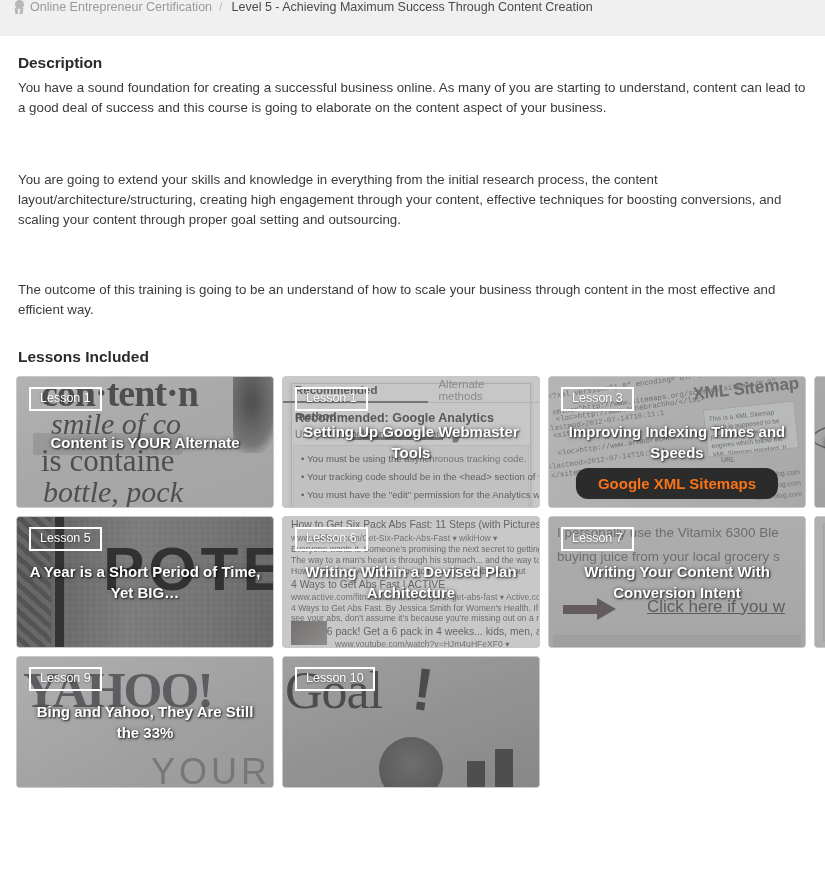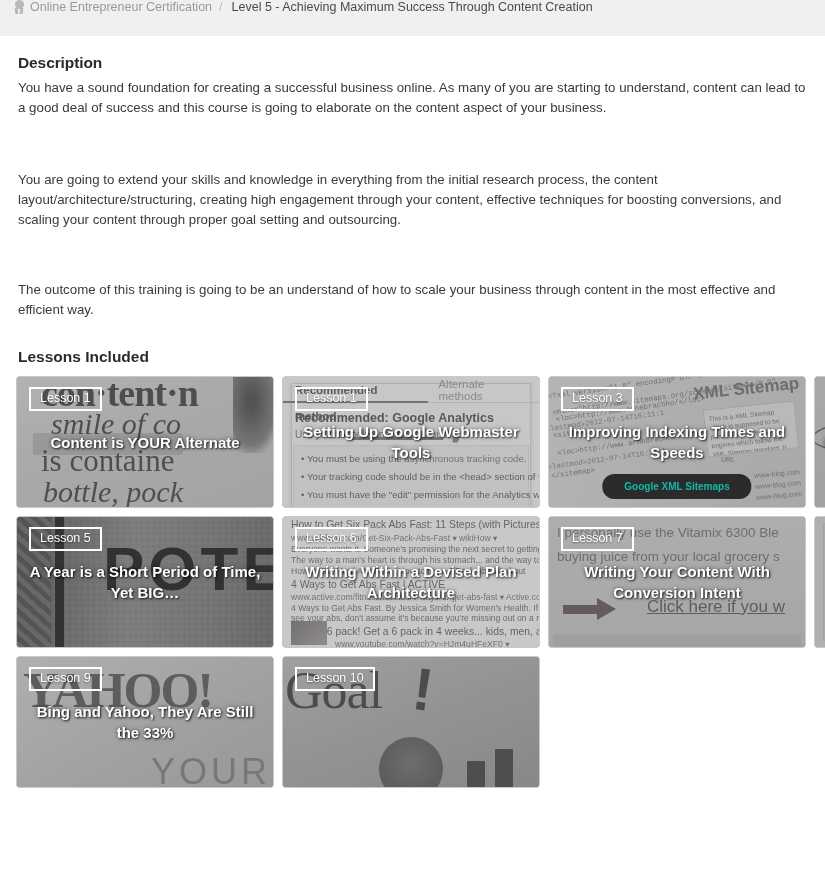--- a/index.html
+++ b/index.html
@@ -249,22 +249,22 @@
   }
   .bg-xml .urllabel {
     position: absolute; bottom: 44px; right: 70px;
     font-size: 7px; color: #555;
   }
   .overlay-dark {
     position: absolute;
     left: 50%; transform: translateX(-50%);
     bottom: 8px;
     background: #2b2b2b;
-    color: #14b8a6;
-    font-size: 10px;
+    color: #f97316;
+    font-size: 15px;
     font-weight: bold;
     padding: 7px 22px;
     border-radius: 12px;
     white-space: nowrap;
     z-index: 6;
   }
 
   
   .bg-article { background: linear-gradient(180deg,#c6c6c6 0%,#b9b9b9 100%); }
   .bg-article .redcircle {

